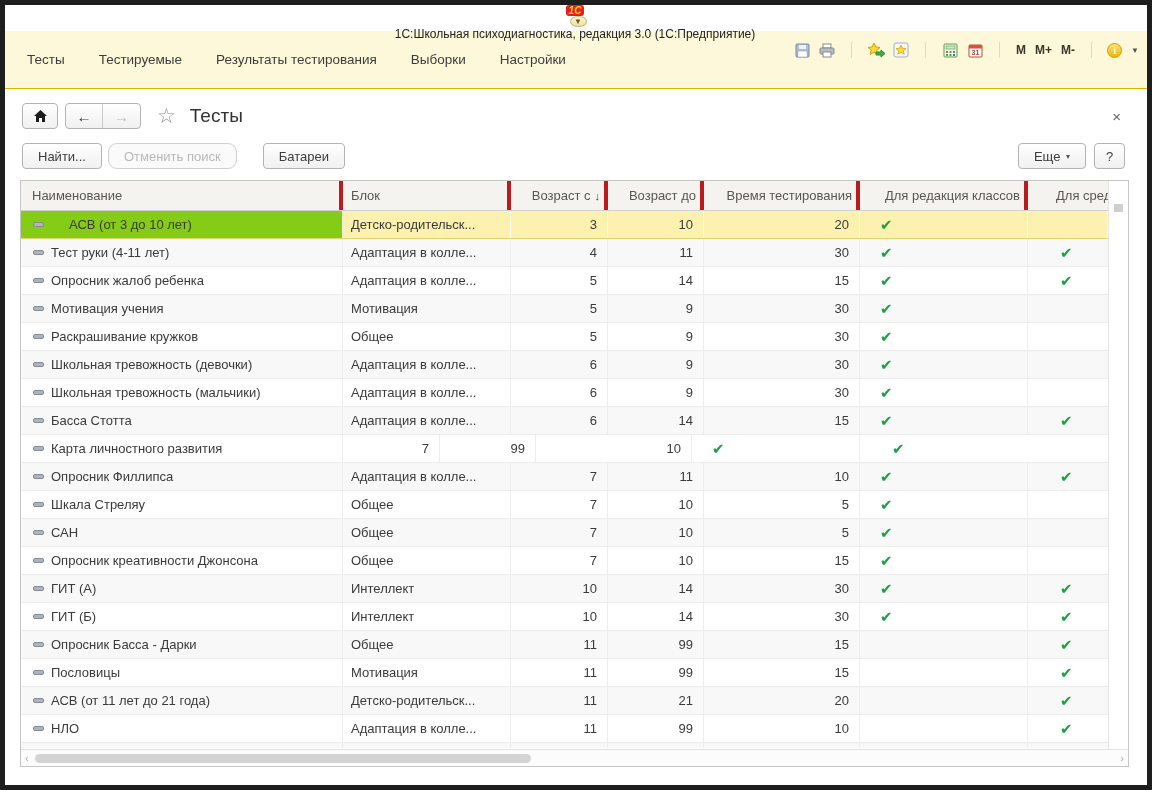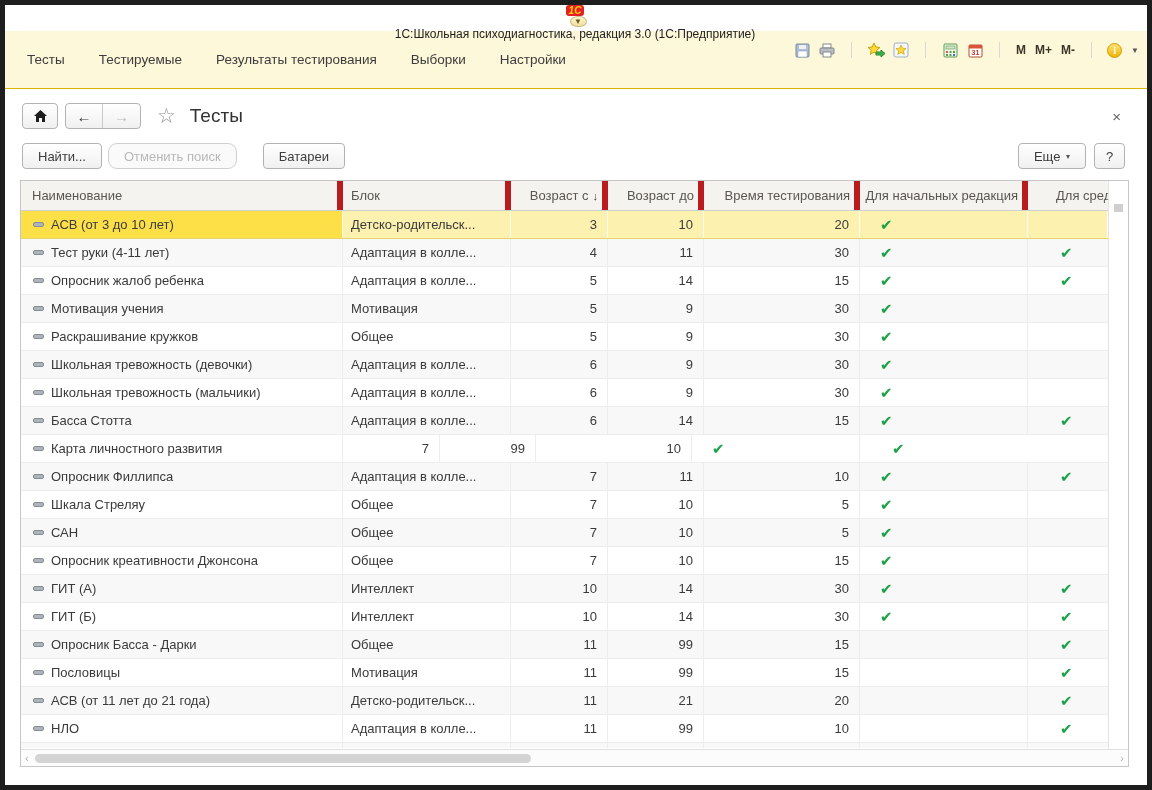--- a/index.html
+++ b/index.html
@@ -39,21 +39,21 @@
   .cmd-row { display:flex; align-items:flex-start; padding:13px 22px 0 17px; height:39px; }
   .btn { height:26px; background:linear-gradient(#ffffff,#f0f0f0); border:1px solid #b3b3b3; border-radius:4px; font-size:13px; color:#3c3c3c; padding:0 15px; display:flex; align-items:center; white-space:nowrap; }
   .btn.disabled { color:#b8b8b8; border-color:#d0d0d0; background:#fafafa; }
   .gap6 { margin-left:6px;border-radius:9px; } .gap26 { margin-left:26px; }
   .btn-more { margin-left:auto; }
   .btn-help { margin-left:8px; width:31px; justify-content:center; padding:0; }
 
   
   .table-widget { position:relative; margin:11px 0 0 15px; width:1109px; height:587px; border:1px solid #c6c6c6; background:#fff; }
   .thead { display:flex; width:1087px; height:30px; background:#f4f3ef; border-bottom:1px solid #cfcfcf; }
-  .th { font-size:13px; color:#5a5750; display:flex; align-items:center; border-right:6px solid #b91c1c; overflow:hidden; white-space:nowrap; }
+  .th { font-size:13px; color:#5a5750; display:flex; align-items:center; border-right:4px solid #b91c1c; overflow:hidden; white-space:nowrap; }
   .col0 { width:322px; } .col1 { width:168px; } .col2 { width:97px; } .col3 { width:96px; }
   .col4 { width:156px; } .col5 { width:168px; } .col6 { width:80px; flex:none; }
   .th.col0 { padding-left:11px; }
   .th.col1 { padding-left:8px; }
   .th.num { justify-content:flex-end; padding-right:4px; }
   .th.col6 { padding-left:28px; border-right:none; }
   .sort-arrow { font-size:11px; color:#3c3c3c; margin-left:4px; }
 
   .tbody { width:1087px; }
   .tr { display:flex; height:28px; border-bottom:1px solid #ededed; background:#fff; }
@@ -63,21 +63,21 @@
   .td.col6 { border-right:none; }
   .td.num { justify-content:flex-end; padding-right:10px; }
   .td.col0 { padding-left:12px; }
   .td.col1 { padding-left:8px; }
   .row-marker { width:11px; height:5px; border-radius:2px; background:#aeb4ba; border:1px solid #878d94; margin-right:7px; flex:none; }
   .check { color:#18a044; font-size:15px; font-weight:bold; line-height:1; }
   .td.chk1 { padding-left:20px; } .td.chk2 { padding-left:32px; }
 
   .tr.selected { background:#fcf1ae; border-bottom:1px solid #e6d36a; }
   .tr.selected .td { border-right:1px solid rgba(255,255,255,.85); }
-  .tr.selected .td.col0 { background:#fde047; }
+  .tr.selected .td.col0 { background:#84cc16;gap:18px; }
 
   .gutter { position:absolute; top:0; right:0; bottom:17px; width:20px; background:#fff; border-left:1px solid #e4e4e4; }
   .gutter .grip { position:absolute; top:23px; left:5px; width:9px; height:8px; background:#cfcfcf; }
 
   .hscroll { position:absolute; left:0; right:0; bottom:0; height:17px; background:#fcfcfc; border-top:1px solid #e0e0e0; }
   .hs-arrow { position:absolute; top:1px; font-size:11px; color:#b0b0b0; line-height:15px; }
   .hs-left { left:4px; } .hs-right { right:4px; }
   .hs-thumb { position:absolute; left:14px; top:4px; width:496px; height:9px; border-radius:5px; background:#d4d4d4; }
 </style>
 </head>
@@ -199,21 +199,21 @@
           <span class="th-label">Возраст с</span>
           <span class="sort-arrow">↓</span>
         </div>
         <div class="th col3 num">
           <span class="th-label">Возраст до</span>
         </div>
         <div class="th col4 num">
           <span class="th-label">Время тестирования</span>
         </div>
         <div class="th col5 num">
-          <span class="th-label">Для начальных редакция</span>
+          <span class="th-label">Для редакция классов</span>
         </div>
         <div class="th col6">
           <span class="th-label">Для сред</span>
         </div>
       </div>
     <div class="tbody">
         <div class="tr selected">
           <div class="td col0">
             <span class="row-marker"></span>
             <span>АСВ (от 3 до 10 лет)</span>

